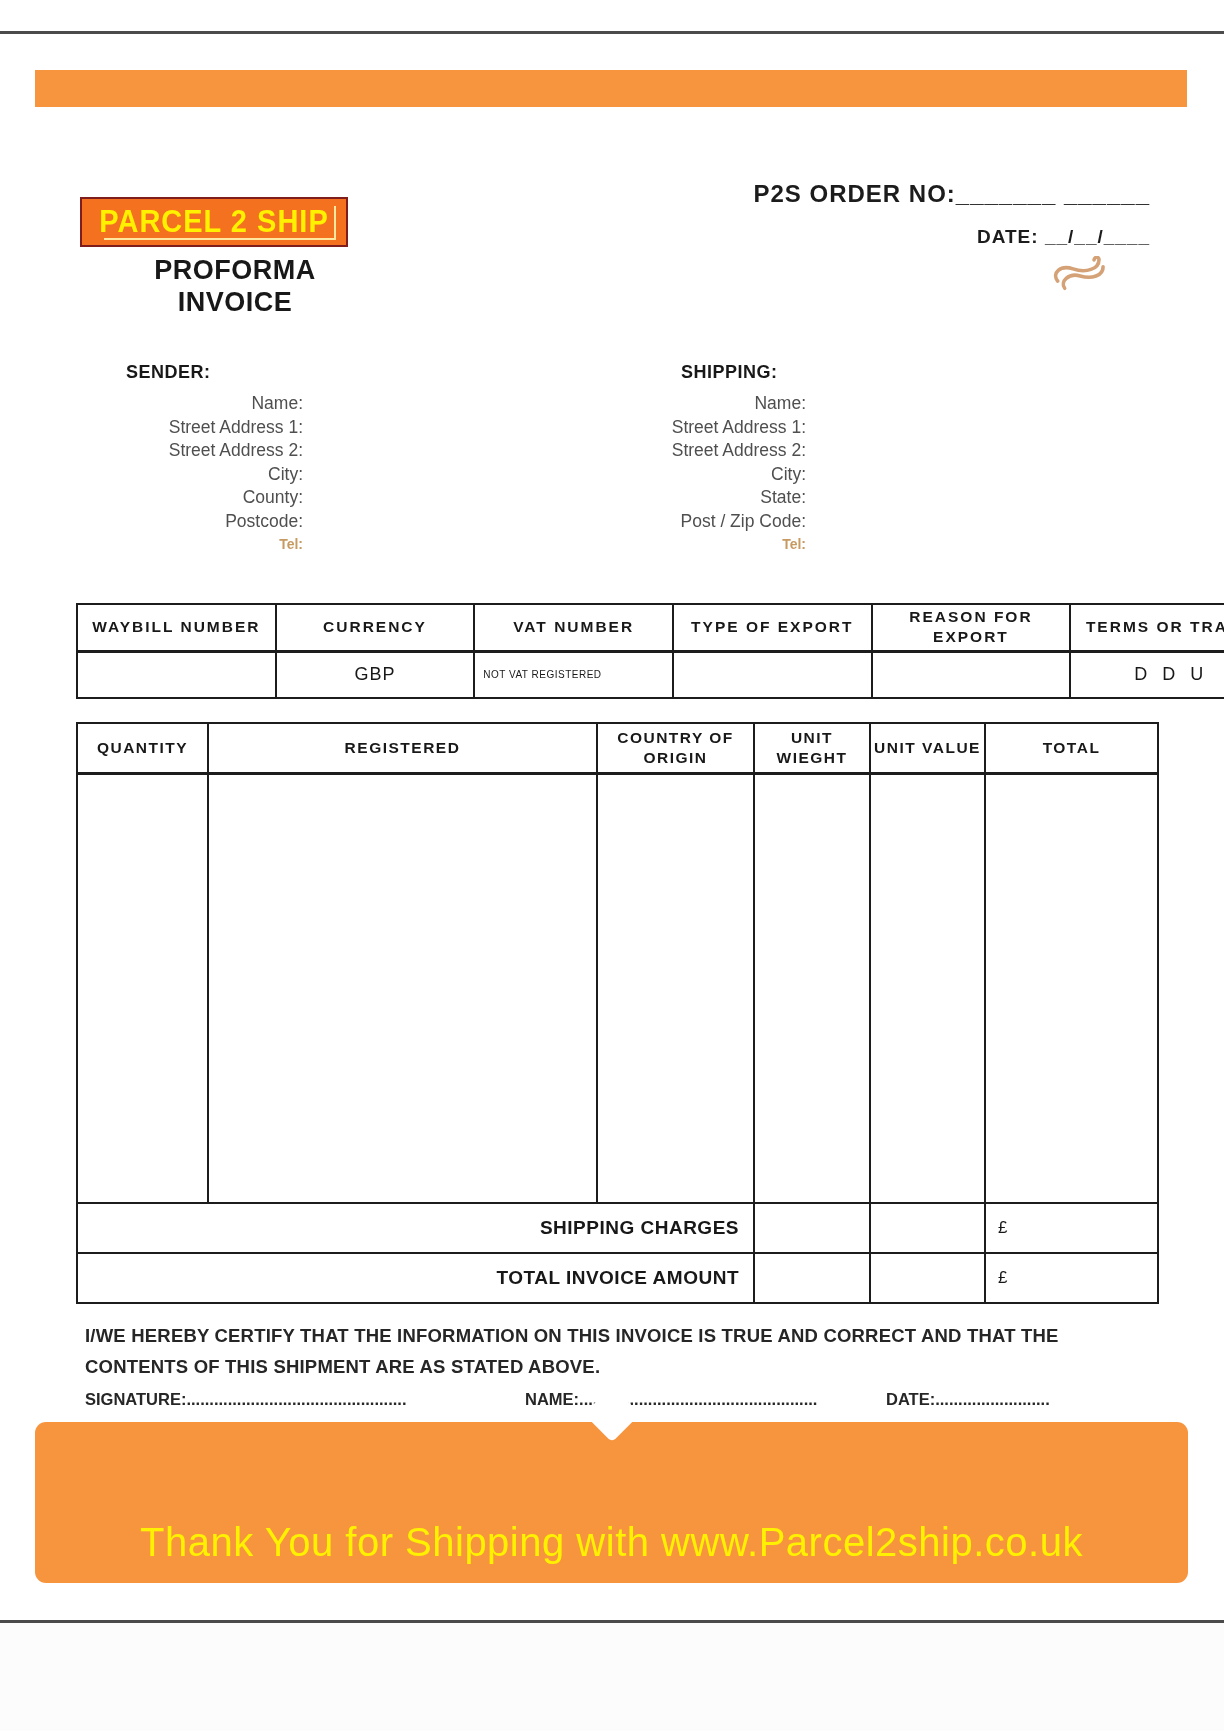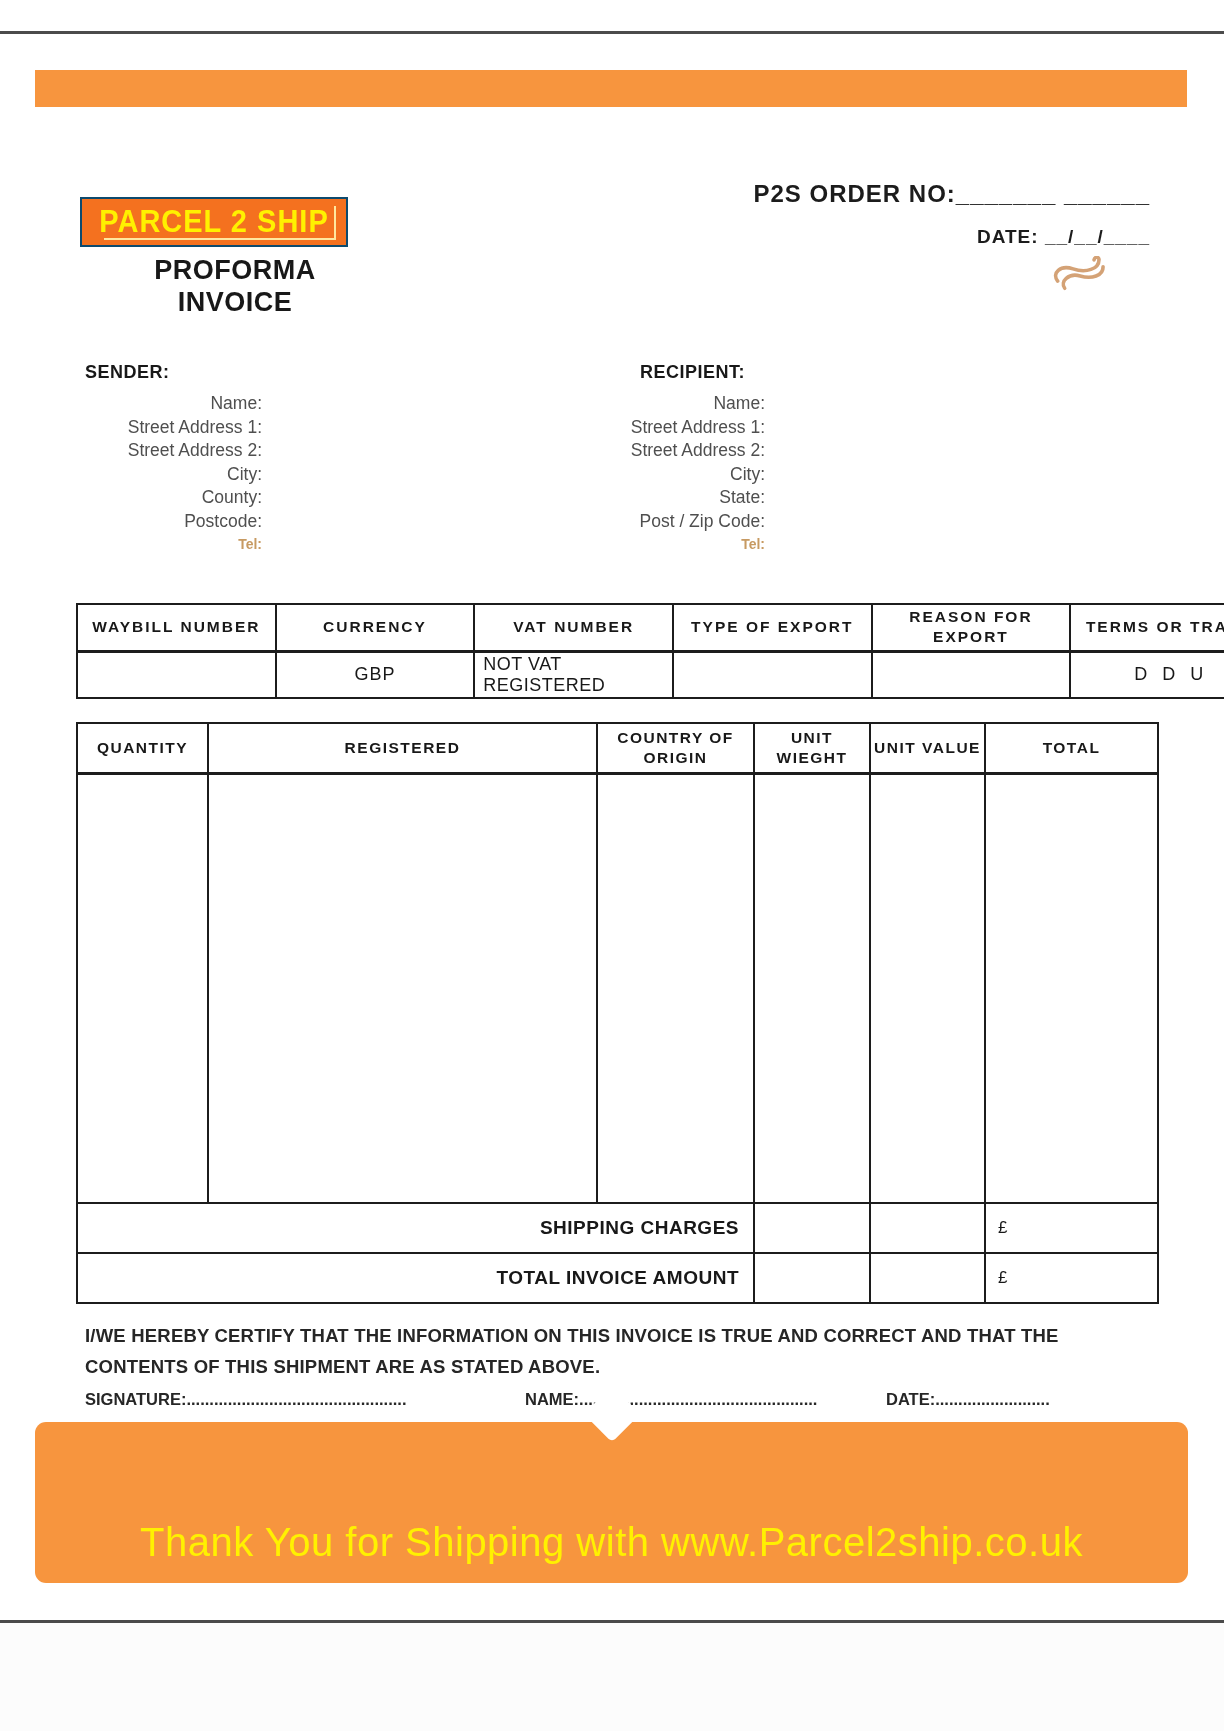--- a/index.html
+++ b/index.html
@@ -16,41 +16,41 @@
   body{font-family:"Liberation Sans","DejaVu Sans",sans-serif;}
   .page{position:relative;width:1224px;height:1731px;background:#ffffff;overflow:hidden;}
 
   .top-rule{position:absolute;left:0;top:31px;width:1224px;height:3px;background:var(--rule-gray);}
   .orange-bar{position:absolute;left:35px;top:70px;width:1152px;height:37px;background:var(--orange);}
 
   .order-line{position:absolute;top:180px;right:74px;font-size:24px;font-weight:bold;color:var(--ink);letter-spacing:1px;white-space:pre;}
   .date-line{position:absolute;top:226px;right:74px;font-size:19px;font-weight:bold;color:var(--ink);letter-spacing:1px;white-space:pre;}
   .squiggle{position:absolute;left:1050px;top:256px;width:60px;height:38px;}
 
-  .logo-box{position:absolute;left:80px;top:197px;width:268px;height:50px;background:var(--logo-orange);border:2px solid #0c4a6e;display:flex;align-items:center;justify-content:center;}
+  .logo-box{position:absolute;left:80px;top:197px;width:268px;height:50px;background:var(--logo-orange);border:2px solid #7f1d1d;display:flex;align-items:center;justify-content:center;}
   .logo-text{color:var(--yellow);font-weight:800;font-size:29px;letter-spacing:1px;white-space:nowrap;transform:scaleY(1.05);}
   .logo-underline{position:absolute;left:22px;right:10px;bottom:5px;height:2px;background:#ffe79e;}
   .logo-vline{position:absolute;right:10px;top:7px;bottom:5px;width:2px;background:#ffe79e;}
 
   .doc-title{position:absolute;left:100px;top:254px;width:270px;text-align:center;font-weight:bold;font-size:27px;color:#181818;line-height:32px;letter-spacing:0.5px;}
 
-  .party{position:absolute;}
+  .party{position:absolute;margin-left:41px;}
   .party-heading{font-weight:bold;font-size:18px;color:#181818;letter-spacing:0.5px;margin-bottom:9px;}
   .party-fields{text-align:right;font-size:17.5px;color:var(--label-gray);line-height:23.5px;}
   .party-tel{text-align:right;font-size:14px;color:var(--tan);line-height:23px;font-weight:bold;}
   .sender{left:85px;top:362px;width:177px;}
   .recipient{left:600px;top:362px;width:165px;}
   .recipient .party-heading{padding-left:40px;}
 
   table.grid{position:absolute;border-collapse:collapse;table-layout:fixed;}
   table.grid td{border:2px solid var(--ink);vertical-align:middle;text-align:center;color:#181818;}
   .export-table{left:76px;top:603px;width:1194px;border-radius:7px;}
   .export-table td.hdr{height:47px;font-weight:bold;font-size:15.5px;letter-spacing:2px;line-height:20px;border-bottom-width:3px;}
   .export-table td.val{height:47px;font-size:18px;letter-spacing:1px;}
-  .export-table td.val-small{font-size:18px;letter-spacing:0.5px;text-align:left;padding-left:8px;}
+  .export-table td.val-small{font-size:10px;letter-spacing:0.5px;text-align:left;padding-left:8px;}
   .export-table td.val-spaced{letter-spacing:2px;word-spacing:6px;}
 
   .items-table{left:76px;top:722px;width:1081px;}
   .items-table td.hdr{height:50px;font-weight:bold;font-size:15.5px;letter-spacing:1.5px;line-height:20px;border-bottom-width:3px;}
   .items-table td.body{height:430px;}
   .items-table td.sumlabel{height:50px;font-weight:bold;font-size:19px;letter-spacing:0.5px;text-align:right;padding-right:14px;}
   .items-table td.cur{font-size:17px;text-align:left;padding-left:12px;}
 
   .cert{position:absolute;left:85px;top:1320px;width:1075px;font-weight:bold;font-size:18.5px;line-height:31px;color:#262626;letter-spacing:0.2px;}
   .sig-row{position:absolute;left:0;top:1390px;width:1224px;height:22px;font-weight:bold;font-size:16.5px;color:#262626;}
@@ -103,21 +103,21 @@
       <div>Street Address 1:</div>
       <div>Street Address 2:</div>
       <div>City:</div>
       <div>County:</div>
       <div>Postcode:</div>
     </div>
     <div class="party-tel">Tel:</div>
   </div>
 
   <div class="party recipient">
-    <div class="party-heading">RECIPIENT:</div>
+    <div class="party-heading">SHIPPING:</div>
     <div class="party-fields">
       <div>Name:</div>
       <div>Street Address 1:</div>
       <div>Street Address 2:</div>
       <div>City:</div>
       <div>State:</div>
       <div>Post / Zip Code:</div>
     </div>
     <div class="party-tel">Tel:</div>
   </div>

